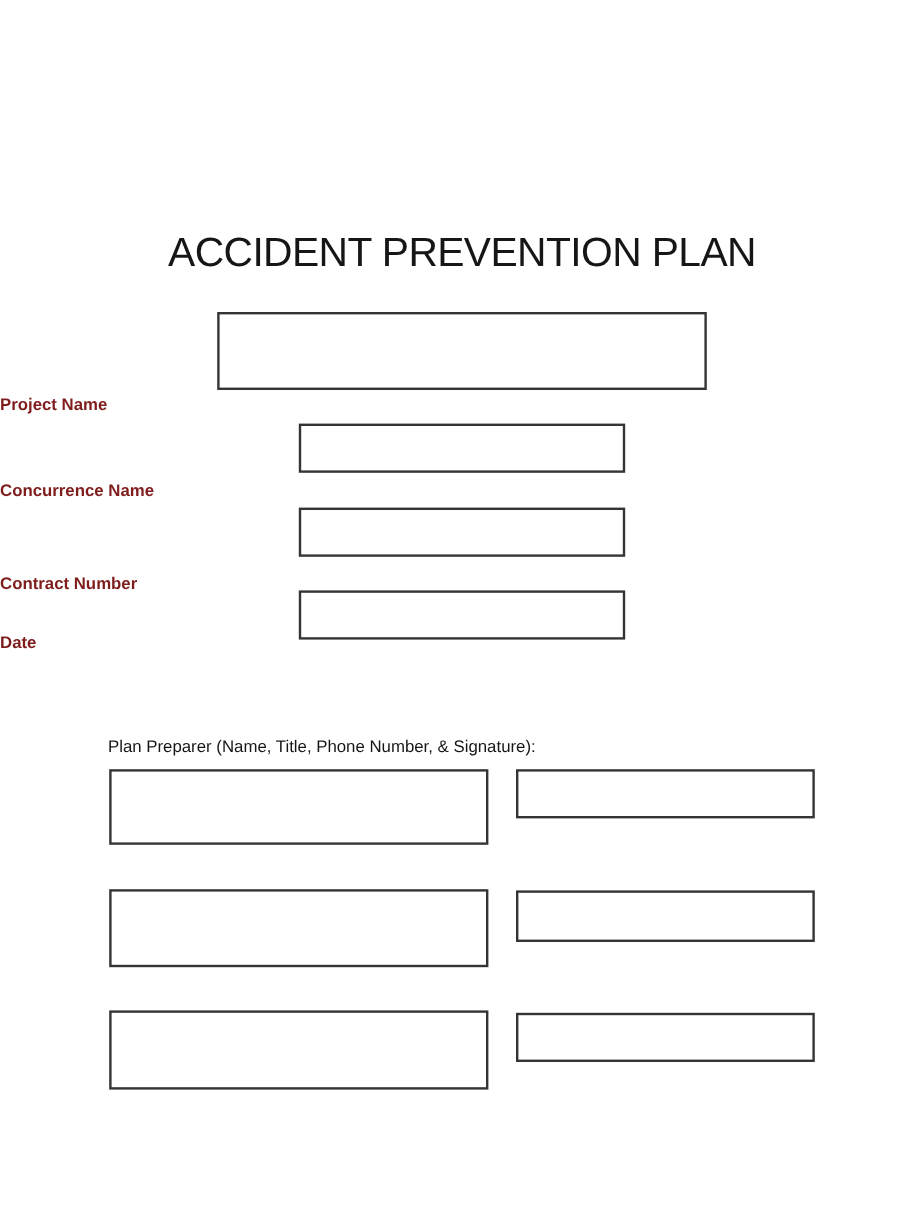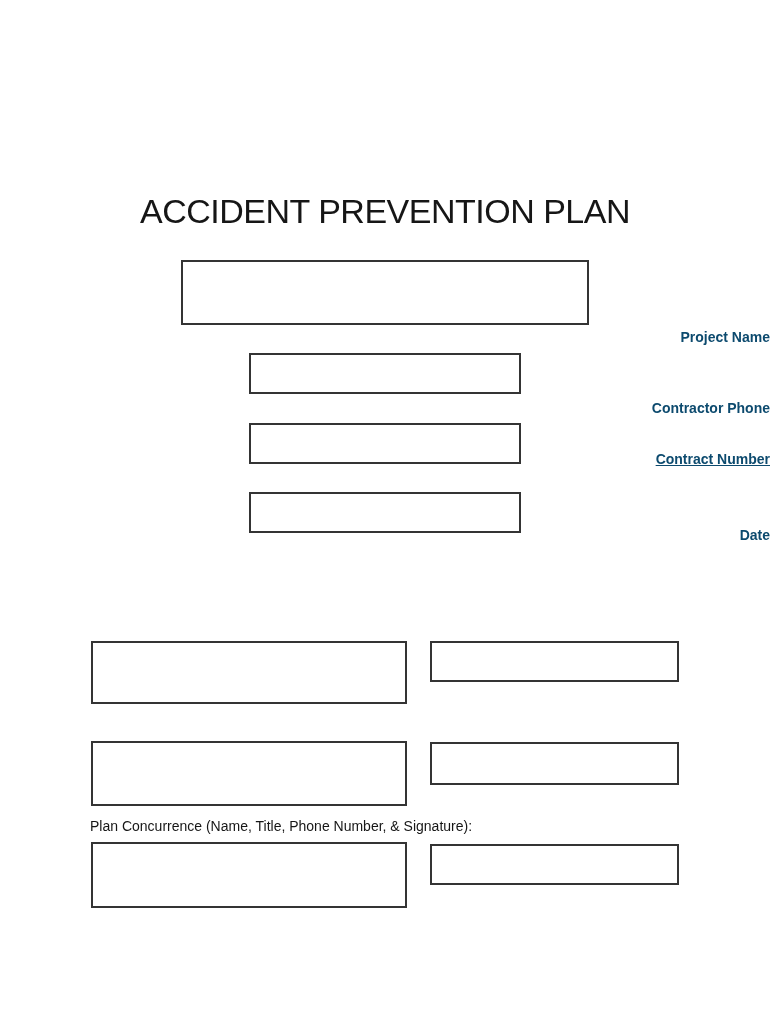--- a/index.html
+++ b/index.html
@@ -36,29 +36,29 @@
     background: #ffffff;
   }
   .box-project    { left: 181px; top: 229px; width: 408px; height: 65px; }
   .box-contractor { left: 249px; top: 322px; width: 272px; height: 41px; }
   .box-contract   { left: 249px; top: 392px; width: 272px; height: 41px; }
   .box-date       { left: 249px; top: 461px; width: 272px; height: 41px; }
   .field-label {
     position: absolute;
     left: 0;
     width: 100%;
-    text-align: right;
+    text-align: left;
     font-size: 14px;
     font-weight: 700;
-    color: #0c4a6e;
+    color: #7f1d1d;
     line-height: 16px;
   }
   .lbl-project    { top: 298px; }
   .lbl-contractor { top: 369px; }
-  .lbl-contract   { top: 420px; text-decoration: underline; }
+  .lbl-contract   { top: 447px; }
   .lbl-date       { top: 496px; }
   .sig-label {
     position: absolute;
     left: 90px;
     font-size: 14px;
     font-weight: 400;
     color: #161616;
     line-height: 16px;
     white-space: nowrap;
   }
@@ -92,31 +92,31 @@
 <body>
 
 <div class="page">
 
   <h1 class="title">ACCIDENT PREVENTION PLAN</h1>
 
   <div class="input-box box-project"></div>
   <div class="field-label lbl-project">Project Name</div>
 
   <div class="input-box box-contractor"></div>
-  <div class="field-label lbl-contractor">Contractor Phone</div>
+  <div class="field-label lbl-contractor">Concurrence Name</div>
 
   <div class="input-box box-contract"></div>
   <div class="field-label lbl-contract">Contract Number</div>
 
   <div class="input-box box-date"></div>
   <div class="field-label lbl-date">Date</div>
 
+  <div class="sig-label sig1-label">Plan Preparer (Name, Title, Phone Number, &amp; Signature):</div>
   <div class="sig-box-left sig1-left"></div>
   <div class="sig-box-right sig1-right"></div>
 
   <div class="sig-box-left sig2-left"></div>
   <div class="sig-box-right sig2-right"></div>
 
-  <div class="sig-label sig3-label">Plan Concurrence (Name, Title, Phone Number, &amp; Signature):</div>
   <div class="sig-box-left sig3-left"></div>
   <div class="sig-box-right sig3-right"></div>
 
 </div>
 
 </body></html>

